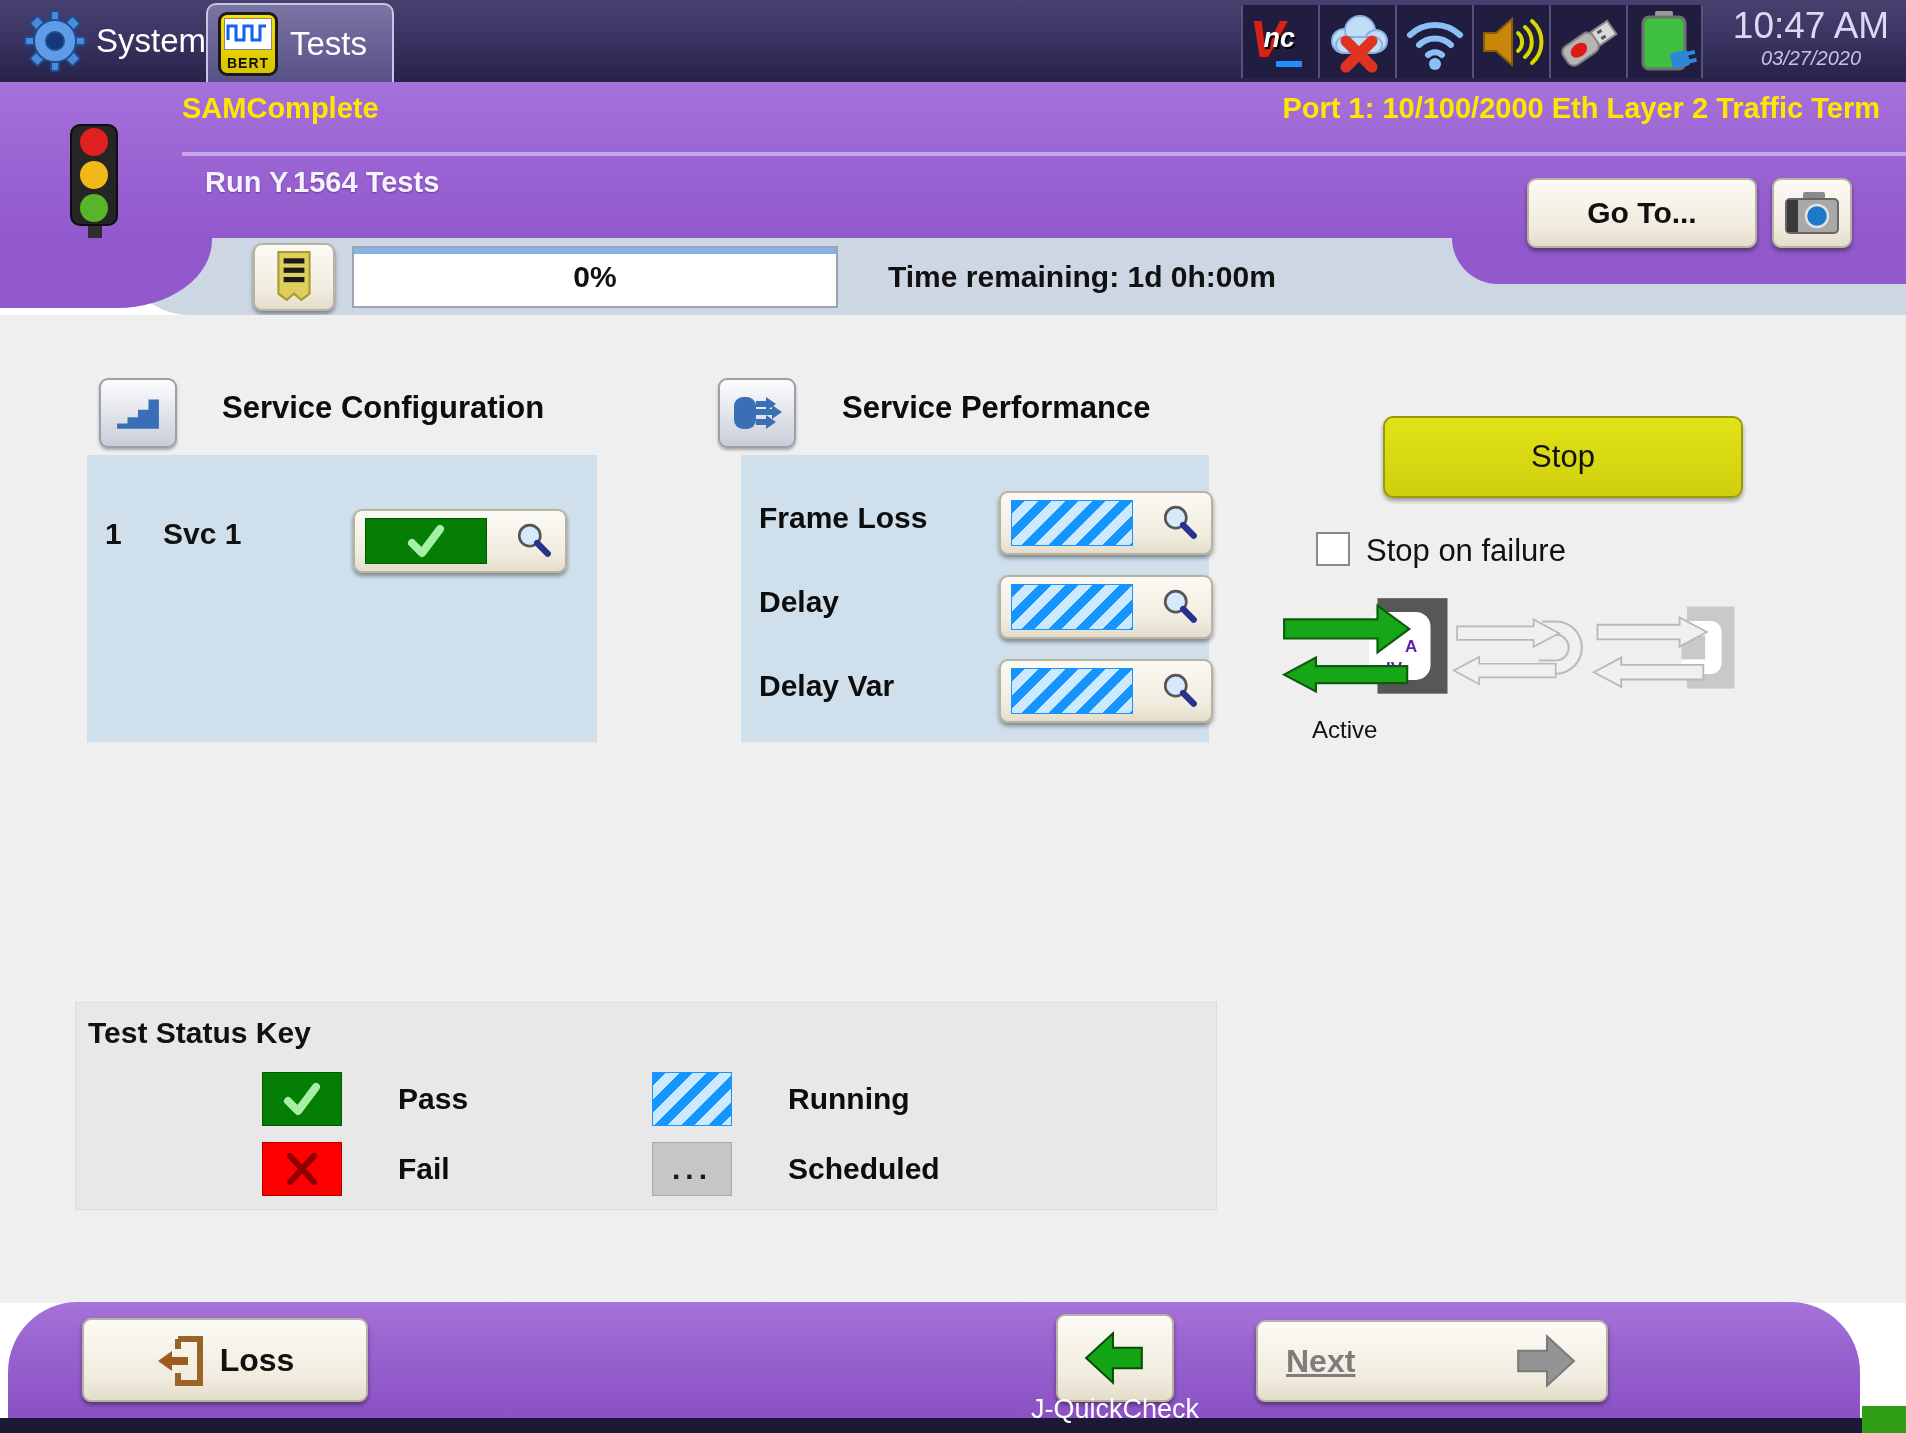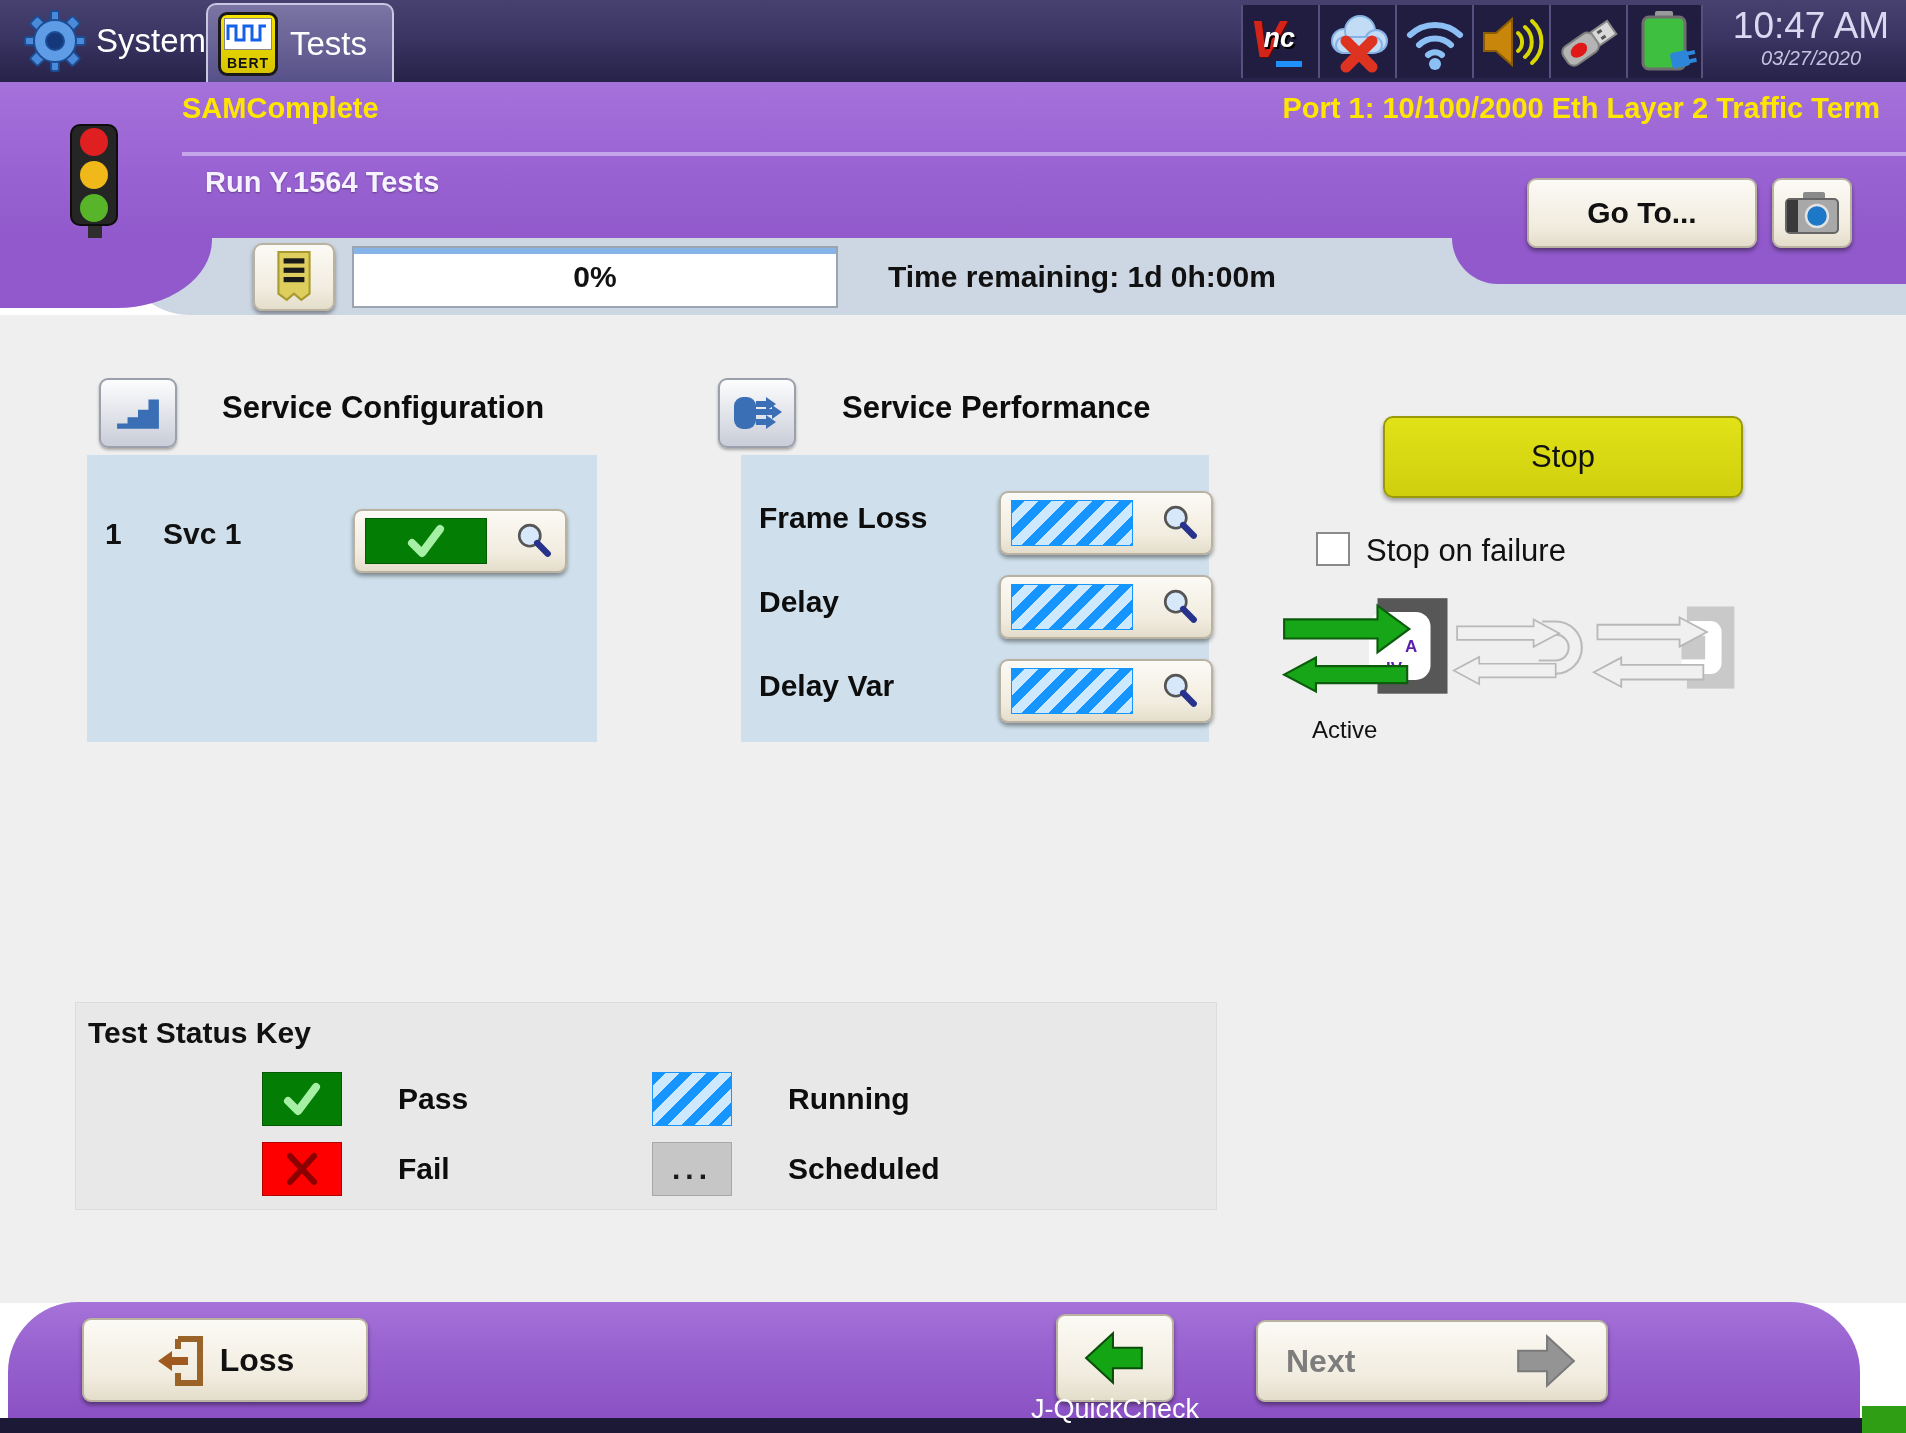--- a/index.html
+++ b/index.html
@@ -101,21 +101,21 @@
   
   .footbar{left:8px;top:1302px;width:1852px;height:120px;
            background:linear-gradient(180deg,#a673d9 0%,#9862cf 40%,#8a50c4 100%);
            border-radius:70px 70px 0 0;}
   .darkstrip{left:0;top:1418px;width:1906px;height:15px;background:#1c1936;}
   .green-sliver{left:1862px;top:1406px;width:44px;height:27px;background:#2f9e14;}
   .exit-btn{left:82px;top:1318px;width:286px;height:84px;gap:14px;font-size:32px;font-weight:bold;}
   .jqc-btn{left:1056px;top:1314px;width:118px;height:88px;}
   .jqc-label{left:1010px;top:1394px;width:210px;text-align:center;color:#fff;font-size:27px;}
   .next-btn{left:1256px;top:1320px;width:352px;height:82px;justify-content:space-between;
-            padding:0 28px;font-size:32px;font-weight:bold;color:#7d7d7d;}
+            padding:0 28px;font-size:32px;font-weight:bold;color:#7d7d7d;text-decoration:underline;}
 </style>
 </head>
 <body>
 
 <div id="screen">
 
   <div class="abs topbar">
     <div class="abs" style="left:24px;top:10px;width:62px;height:62px;">
       <svg width="62" height="62" viewBox="0 0 62 62">
         <g fill="#4a8ad8" stroke="#1c4c94" stroke-width="2">

